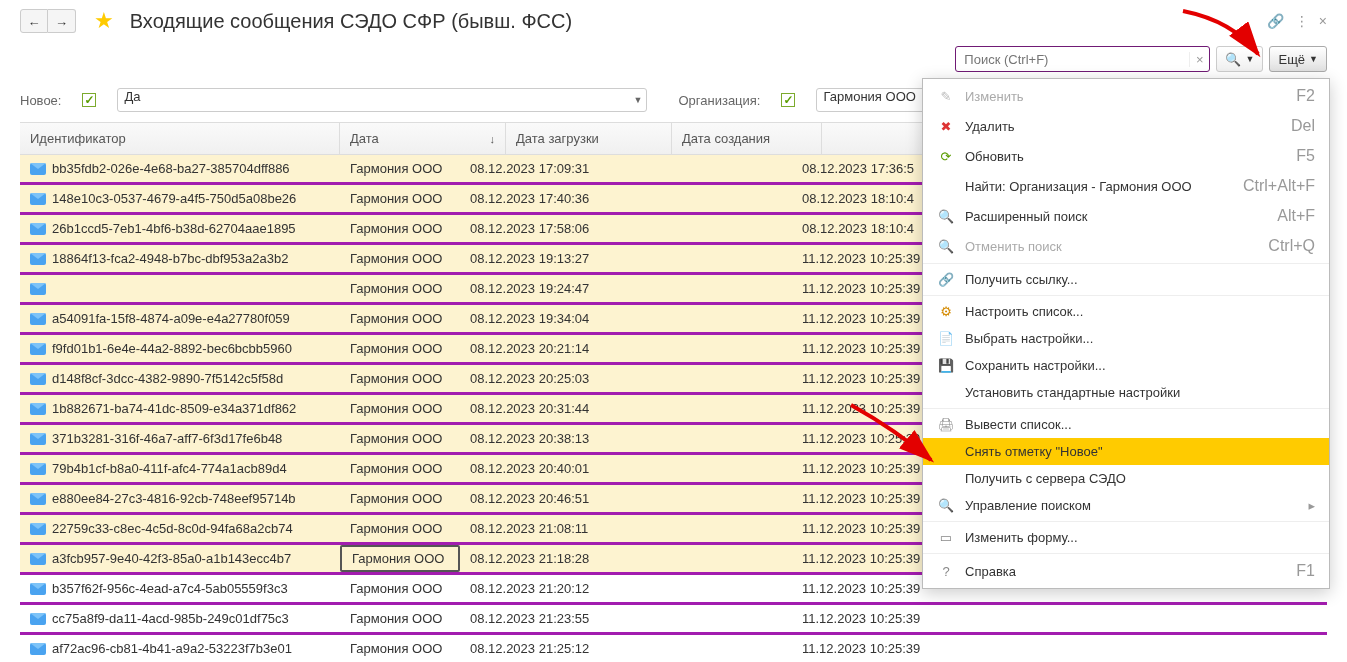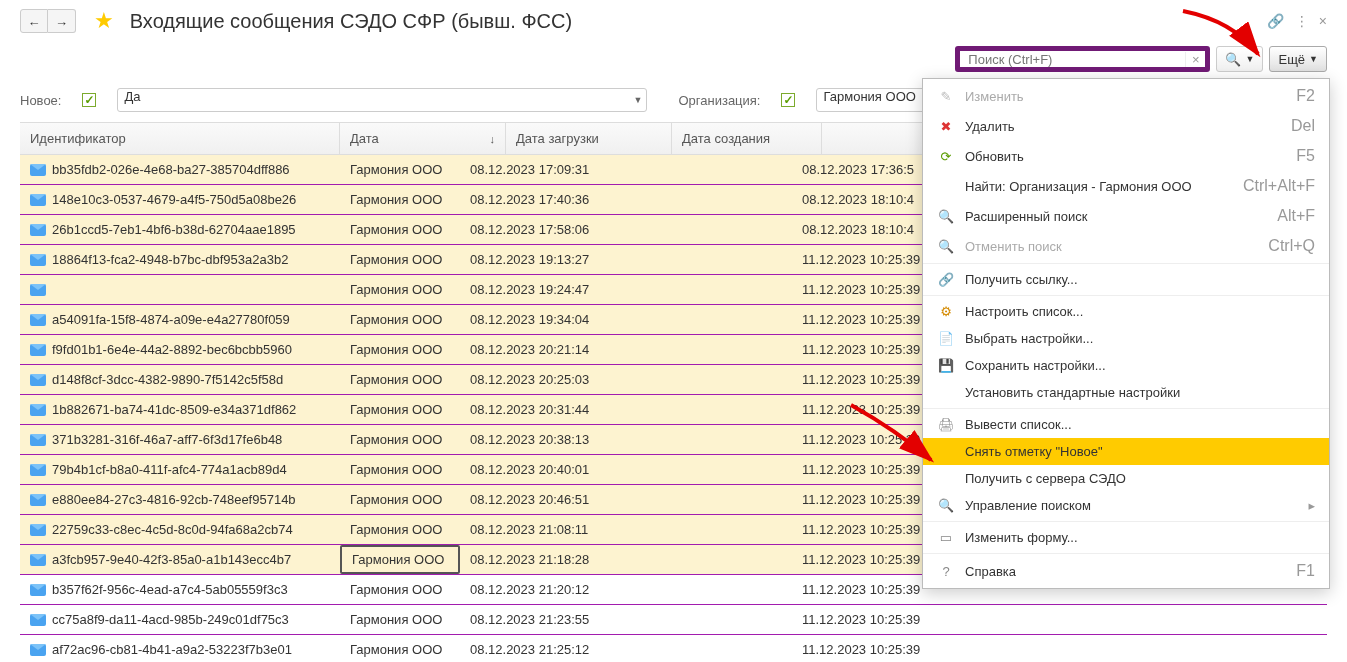--- a/index.html
+++ b/index.html
@@ -10,21 +10,21 @@
 .nav-btn { width: 28px; height: 24px; border: 1px solid #ccc; background: #f5f5f5; display: flex; align-items: center; justify-content: center; cursor: pointer; }
 .nav-btn.back { border-radius: 3px 0 0 3px; }
 .nav-btn.fwd { border-radius: 0 3px 3px 0; border-left: none; }
 .star-icon { color: #ffcb00; font-size: 22px; margin-left: 10px; }
 .title { font-size: 20px; margin-left: 8px; }
 .titlebar-right { margin-left: auto; display: flex; gap: 10px; align-items: center; color: #999; }
 .titlebar-icon { cursor: pointer; font-size: 14px; }
 
 .toolbar { display: flex; align-items: center; padding: 4px 20px 10px; gap: 6px; }
 .tb-spacer { flex: 1; }
-.search-box { display: flex; border: 5px solid #701a75; border-radius: 3px; width: 255px; height: 26px; align-items: center; }
+.search-box { display: flex; border: 1px solid #701a75; border-radius: 3px; width: 255px; height: 26px; align-items: center; }
 .search-input { border: none; outline: none; padding: 0 8px; flex: 1; font-size: 13px; color: #999; }
 .search-clear { width: 20px; text-align: center; color: #999; cursor: pointer; border-left: 1px solid #eee; }
 .tb-btn { height: 26px; border: 1px solid #ccc; background: linear-gradient(#fff,#f0f0f0); border-radius: 3px; padding: 0 8px; display: flex; align-items: center; gap: 4px; cursor: pointer; font-size: 13px; }
 .tb-btn.more { background: linear-gradient(#fff,#e0e0e0); border-color: #aaa; }
 .caret-down { font-size: 9px; }
 .mag-icon { color: #4aa3f0; }
 
 .filters { display: flex; align-items: center; padding: 6px 20px 10px; gap: 21px; }
 .filter-label { color: #666; }
 .checkbox { width: 14px; height: 14px; border: 1px solid #7caa2d; display: inline-flex; align-items: center; justify-content: center; color: #5a9c00; font-size: 12px; font-weight: bold; }
@@ -37,21 +37,21 @@
 .table { border-top: 1px solid #ddd; margin: 0 20px; }
 .th-row { display: flex; background: linear-gradient(#fafafa,#f0f0f0); border-bottom: 1px solid #ddd; }
 .th { padding: 8px 10px; border-right: 1px solid #ddd; color: #555; font-size: 13px; display: flex; align-items: center; }
 .th.id { width: 320px; }
 .th.org { width: 120px; }
 .th.date { width: 166px; }
 .th.dz { width: 166px; }
 .th.dc { width: 150px; }
 .sort-arrow { margin-left: auto; font-size: 11px; }
 
-.row { display: flex; border-bottom: 1px solid #a21caf; height: 30px; align-items: center; }
+.row { display: flex; border-bottom: 3px solid #a21caf; height: 30px; align-items: center; }
 .row.yellow { background: #fdf3d0; }
 .row.sel .td.org { border: 2px solid #555; border-radius: 2px; }
 .td { padding: 0 10px; font-size: 13px; display: flex; align-items: center; height: 100%; }
 .td.id { width: 320px; gap: 6px; }
 .td.org { width: 120px; }
 .td.date { width: 166px; }
 .td.dz { width: 166px; }
 .td.dc { width: 150px; }
 .msg-ico { display: inline-flex; width: 16px; height: 12px; background: #4aa3f0; border-radius: 2px; position: relative; }
 .msg-ico::after { content: ""; position: absolute; top: 0; left: 0; border-left: 8px solid transparent; border-right: 8px solid transparent; border-top: 6px solid #7cc3f8; }

